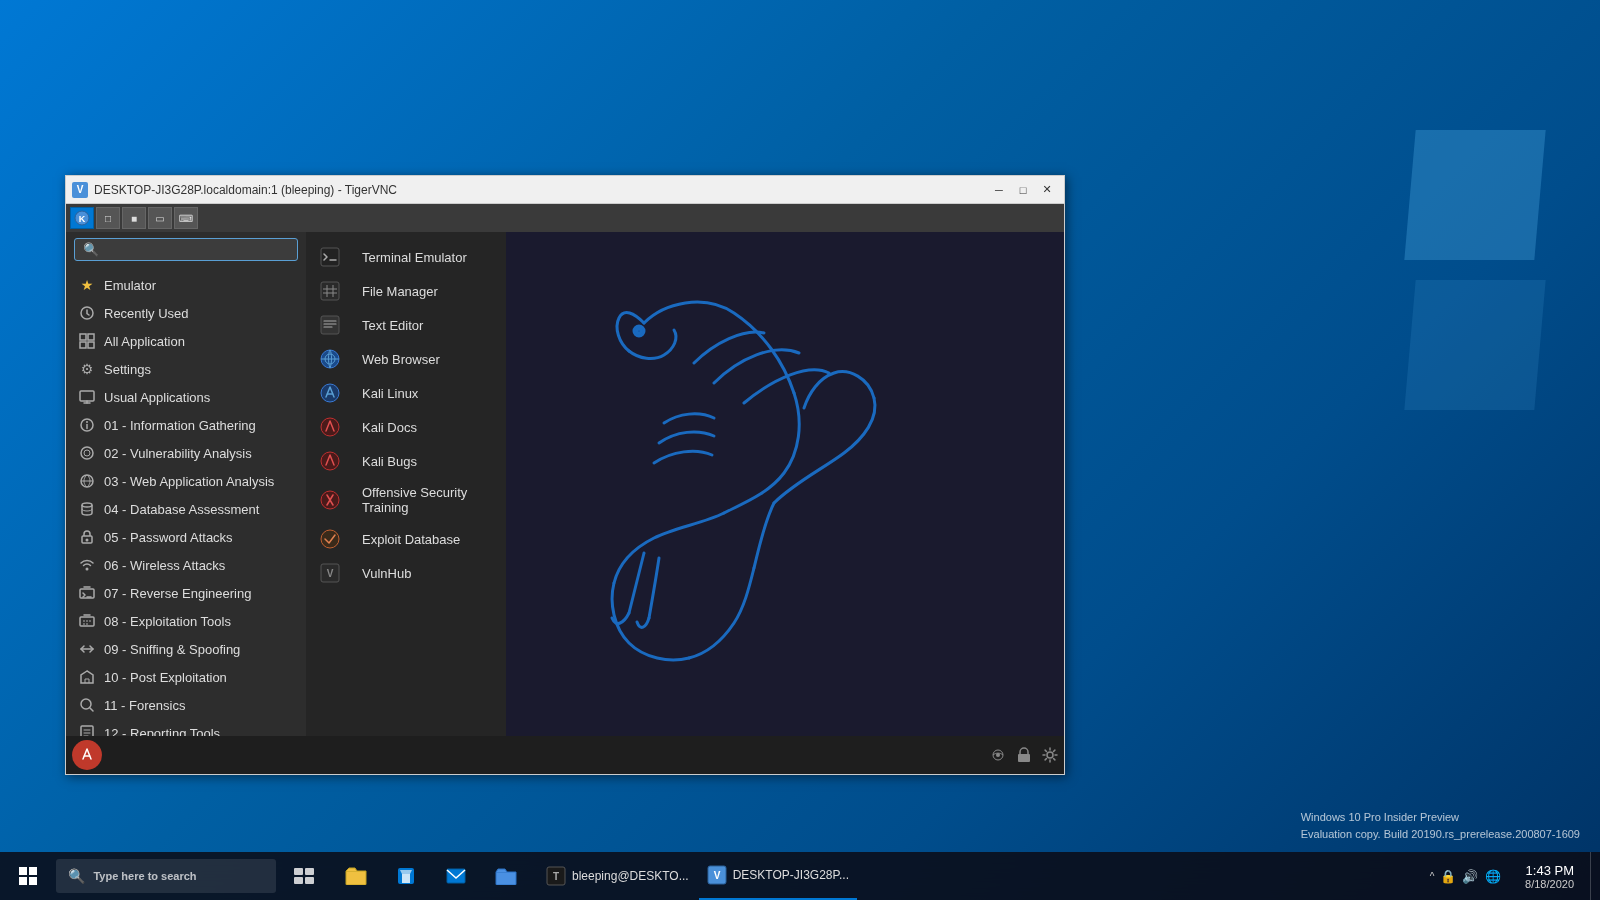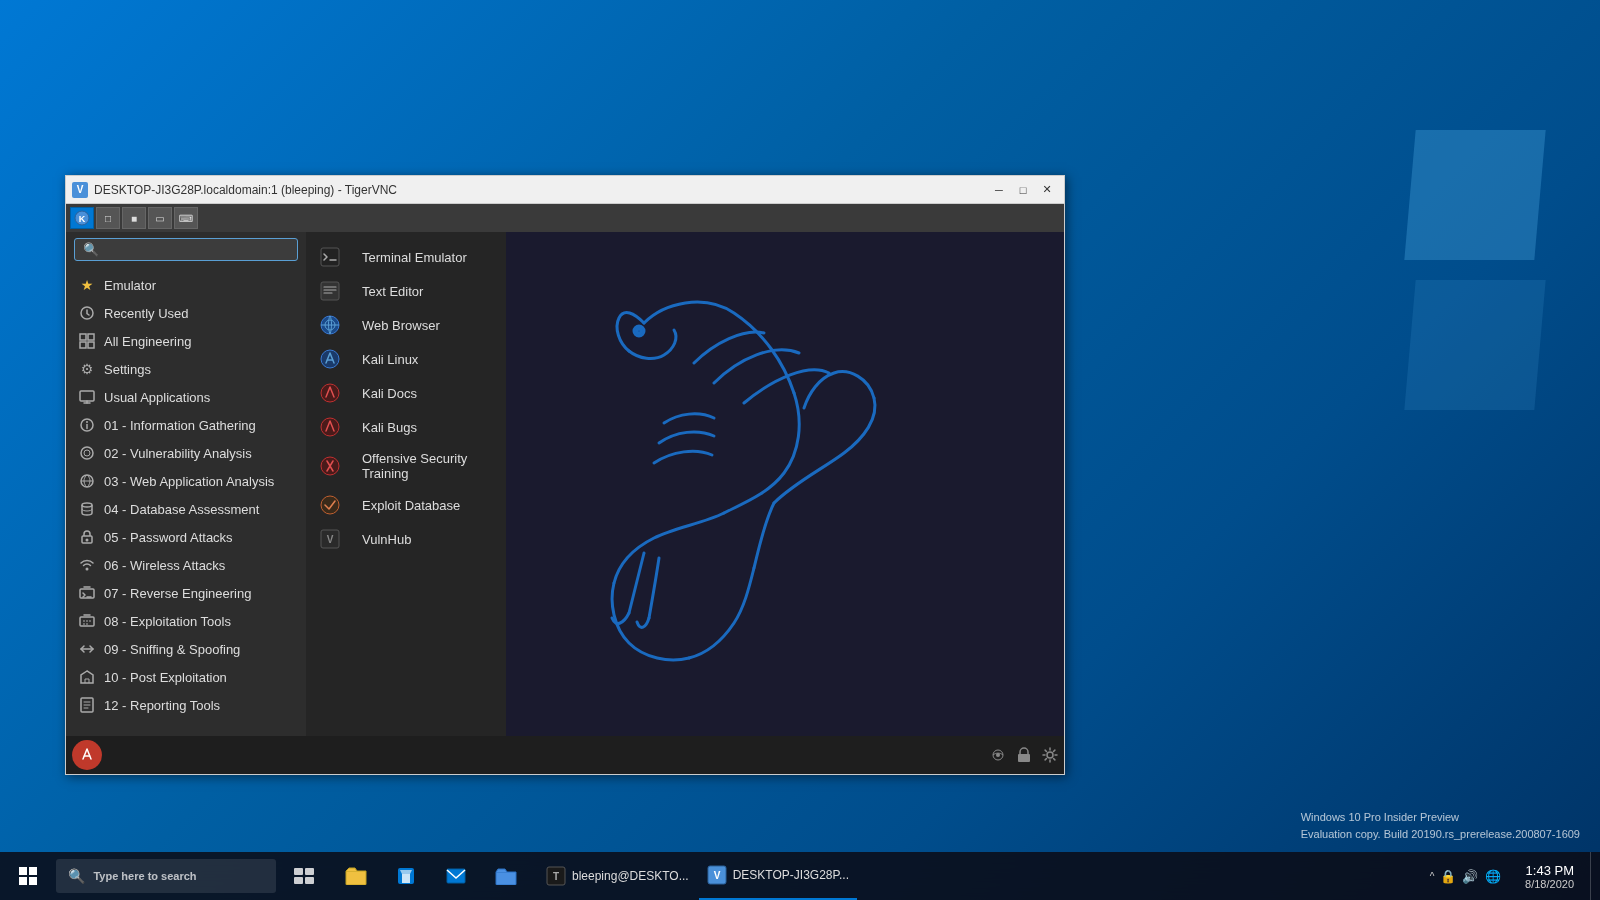--- a/index.html
+++ b/index.html
@@ -515,21 +515,21 @@
 
           <div class="menu-item">
             <span class="menu-item-icon" style="color:#aaa;">
               <svg width="16" height="16" viewBox="0 0 16 16" fill="none">
                 <rect x="1" y="1" width="6" height="6" stroke="#aaa" stroke-width="1.5"></rect>
                 <rect x="9" y="1" width="6" height="6" stroke="#aaa" stroke-width="1.5"></rect>
                 <rect x="1" y="9" width="6" height="6" stroke="#aaa" stroke-width="1.5"></rect>
                 <rect x="9" y="9" width="6" height="6" stroke="#aaa" stroke-width="1.5"></rect>
               </svg>
             </span>
-            <span>All Engineering</span>
+            <span>All Application</span>
           </div>
 
           <div class="menu-item">
             <span class="menu-item-icon" style="color:#aaa;">⚙</span>
             <span>Settings</span>
           </div>
 
           <div class="menu-item">
             <span class="menu-item-icon" style="color:#aaa;">
               <svg width="16" height="16" viewBox="0 0 16 16" fill="none">
@@ -645,20 +645,29 @@
           <div class="menu-item">
             <span class="menu-item-icon" style="color:#aaa;">
               <svg width="16" height="16" viewBox="0 0 16 16" fill="none">
                 <path d="M8 2L2 6v8h12V6L8 2z" stroke="#aaa" stroke-width="1.5"></path>
                 <path d="M6 14v-4h4v4" stroke="#aaa" stroke-width="1"></path>
               </svg>
             </span>
             <span>10 - Post Exploitation</span>
           </div>
 
+          <div class="menu-item">
+            <span class="menu-item-icon" style="color:#aaa;">
+              <svg width="16" height="16" viewBox="0 0 16 16" fill="none">
+                <circle cx="7" cy="7" r="5" stroke="#aaa" stroke-width="1.5"></circle>
+                <path d="M11 11l3 3" stroke="#aaa" stroke-width="1.5" stroke-linecap="round"></path>
+              </svg>
+            </span>
+            <span>11 - Forensics</span>
+          </div>
 
           <div class="menu-item">
             <span class="menu-item-icon" style="color:#aaa;">
               <svg width="16" height="16" viewBox="0 0 16 16" fill="none">
                 <rect x="2" y="1" width="12" height="14" rx="1" stroke="#aaa" stroke-width="1.5"></rect>
                 <path d="M5 5h6M5 8h6M5 11h4" stroke="#aaa" stroke-width="1" stroke-linecap="round"></path>
               </svg>
             </span>
             <span>12 - Reporting Tools</span>
           </div>
@@ -672,20 +681,29 @@
           <div class="fav-icon">
             <svg width="20" height="20" viewBox="0 0 20 20" fill="none">
               <rect x="1" y="1" width="18" height="18" rx="2" fill="#222" stroke="#555" stroke-width="1"></rect>
               <path d="M4 7l3 3-3 3" stroke="#aaa" stroke-width="1.5" stroke-linecap="round" stroke-linejoin="round"></path>
               <path d="M10 13h6" stroke="#aaa" stroke-width="1.5" stroke-linecap="round"></path>
             </svg>
           </div>
           <span>Terminal Emulator</span>
         </div>
 
+        <div class="fav-item">
+          <div class="fav-icon">
+            <svg width="20" height="20" viewBox="0 0 20 20" fill="none">
+              <rect x="1" y="1" width="18" height="18" rx="2" fill="#2a2a2a" stroke="#555" stroke-width="1"></rect>
+              <path d="M3 8h14M3 12h14M7 4v12M13 4v12" stroke="#888" stroke-width="1"></path>
+            </svg>
+          </div>
+          <span>File Manager</span>
+        </div>
 
         <div class="fav-item">
           <div class="fav-icon">
             <svg width="20" height="20" viewBox="0 0 20 20" fill="none">
               <rect x="1" y="1" width="18" height="18" rx="2" fill="#333" stroke="#555" stroke-width="1"></rect>
               <path d="M4 6h12M4 9h12M4 12h8" stroke="#aaa" stroke-width="1.2" stroke-linecap="round"></path>
             </svg>
           </div>
           <span>Text Editor</span>
         </div>

